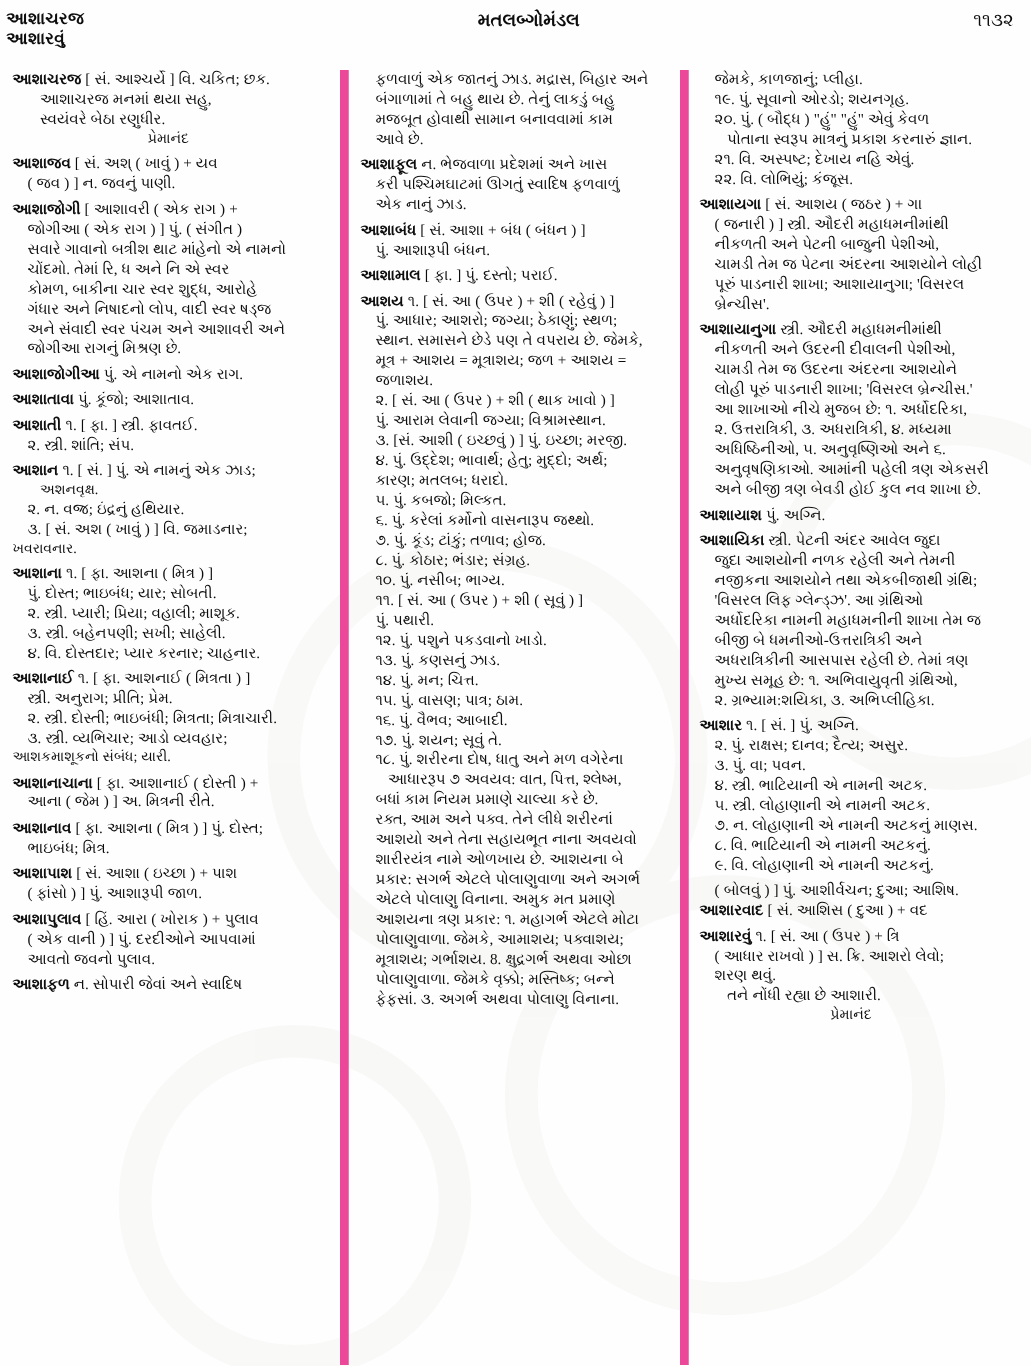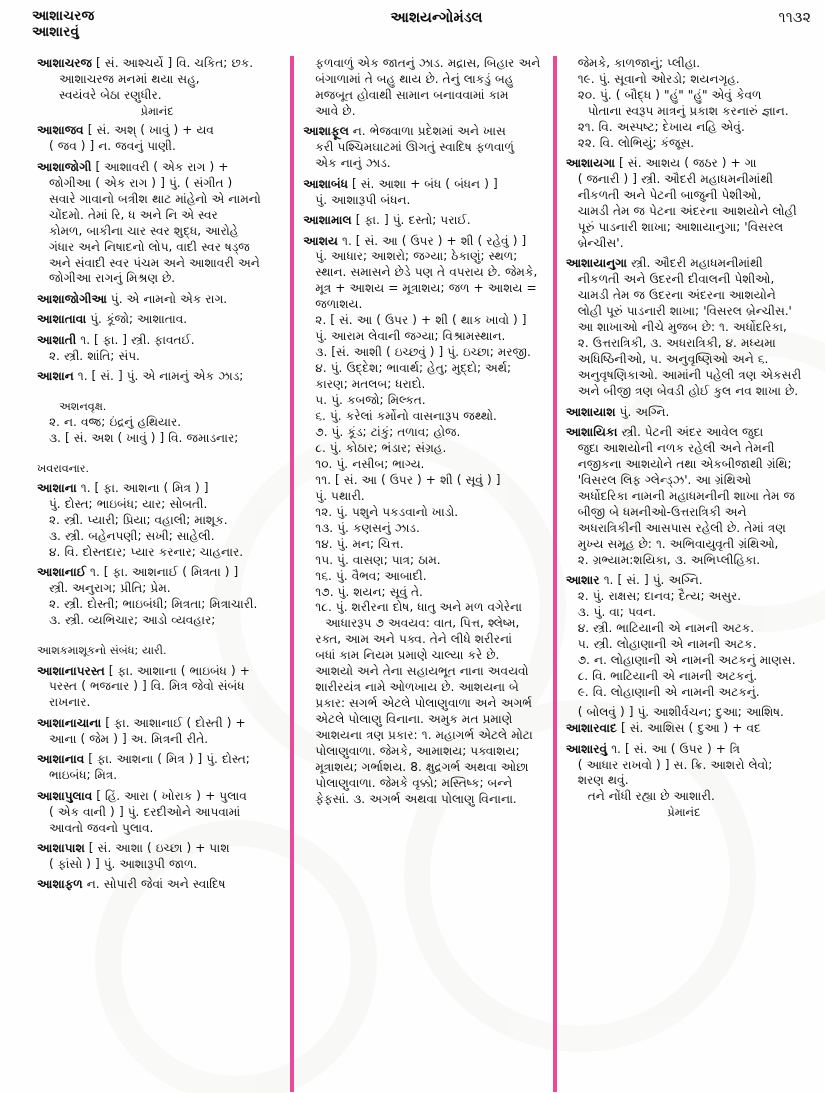--- a/index.html
+++ b/index.html
@@ -8,21 +8,21 @@
     width:825px;height:1093px;
     font-family:"DejaVu Sans","Liberation Sans",sans-serif;
     color:#0d0d0d;
     position:relative;
     overflow:hidden;
   }
   .page{
     position:relative;
     width:825px;height:1093px;
     box-sizing:border-box;
-    padding:8px 10px 4px 28px;
+    padding:8px 10px 4px 1px;
     background:#fefefe;
   }
   
   .watermark{
     position:absolute;inset:0;pointer-events:none;z-index:0;
     opacity:.5;
   }
   .watermark .ring{
     position:absolute;border-radius:50%;
     border:26px solid #f3f3f1;
@@ -49,57 +49,58 @@
     grid-template-columns:1fr 1fr 1fr;
     column-gap:0;
     height:1036px;
     margin-top:2px;
   }
   .col{
     position:relative;
     padding:0 9px;
     box-sizing:border-box;
     overflow:hidden;
-  }
-  .col + .col{border-left:4px solid #ec4899;}
+    font-family:Liberation Serif, serif;
+  }
+  .col + .col{border-left:7px solid #ec4899;}
 
   .entry{margin-bottom:4.5px;}
   .ln{
     font-size:12.1px;
     line-height:1.32;
     text-align:justify;
     text-justify:inter-word;
     word-spacing:.2px;
     margin:0;
   }
   .hang{padding-left:11px;text-indent:-11px;}
   .ind1{padding-left:12px;}
   .ind2{padding-left:22px;}
   .kw{font-weight:bold;}
   .cite{display:block;text-align:center;font-size:11.4px;padding-right:4px;}
-  .small{font-size:11.2px;margin-top:15px;}
+  .small{font-size:11.2px;}
 </style>
 </head>
 <body>
 
 <div class="page">
 
   <div class="watermark">
     <div class="ring w1"></div>
     <div class="ring w2"></div>
     <div class="ring w3"></div>
     <div class="ring w4"></div>
   </div>
 
   <div class="header">
     <div class="hdr-left">
       <span>આશાચરજ</span>
       <span>આશારવું</span>
     </div>
-    <div class="hdr-center">આશયન્ગોમંડલ</div>
+    <div class="hdr-center">મતલબ્ગોમંડલ</div>
     <div class="hdr-right">૧૧૩૨</div>
   </div>
 
   <div class="cols" id="columns-root">
       <div class="col">
         <div class="entry">
           <p class="ln hang"><span class="kw">આશાચરજ</span> [ સં. આશ્ચર્યે ] વિ. ચકિત; છક.</p>
           <p class="ln ind2">આશાચરજ મનમાં થયા સહુ,</p>
           <p class="ln ind2">સ્વયંવરે બેઠા રણુધીર.</p>
           <p class="ln cite">પ્રેમાનંદ</p>
@@ -143,40 +144,35 @@
           <p class="ln ind1">૪. વિ. દોસ્તદાર; પ્યાર કરનાર; ચાહનાર.</p>
         </div>
         <div class="entry">
           <p class="ln hang"><span class="kw">આશાનાઈ</span> ૧. [ ફા. આશનાઈ ( મિત્રતા ) ]</p>
           <p class="ln ind1">સ્ત્રી. અનુરાગ; પ્રીતિ; પ્રેમ.</p>
           <p class="ln ind1">૨. સ્ત્રી. દોસ્તી; ભાઇબંધી; મિત્રતા; મિત્રાચારી.</p>
           <p class="ln ind1">૩. સ્ત્રી.    વ્યભિચાર;     આડો     વ્યવહાર;</p>
           <p class="ln small">આશકમાશૂકનો સંબંધ; યારી.</p>
         </div>
         <div class="entry">
-          <p class="ln hang"><span class="kw">આશાનાપરસ્ત</span> [ ફા. આશાના ( ભાઇબંધ ) +</p>
-          <p class="ln ind1">પરસ્ત ( ભજનાર ) ] વિ. મિત્ર જેવો સંબંધ</p>
-          <p class="ln ind1">રાખનાર.</p>
-        </div>
-        <div class="entry">
           <p class="ln hang"><span class="kw">આશાનાચાના</span> [ ફા. આશાનાઈ ( દોસ્તી ) +</p>
           <p class="ln ind1">આના ( જેમ ) ] અ. મિત્રની રીતે.</p>
         </div>
         <div class="entry">
           <p class="ln hang"><span class="kw">આશાનાવ</span> [ ફા. આશના ( મિત્ર ) ] પું. દોસ્ત;</p>
           <p class="ln ind1">ભાઇબંધ; મિત્ર.</p>
+        </div>
+        <div class="entry">
+          <p class="ln hang"><span class="kw">આશાપાશ</span> [ સં.   આશા   ( ઇચ્છા ) + પાશ</p>
+          <p class="ln ind1">( ફાંસો ) ] પું. આશારૂપી જાળ.</p>
         </div>
         <div class="entry">
           <p class="ln hang"><span class="kw">આશાપુલાવ</span> [ હિં. આરા ( ખોરાક ) + પુલાવ</p>
           <p class="ln ind1">( એક વાની ) ]  પું.  દરદીઓને  આપવામાં</p>
           <p class="ln ind1">આવતો જવનો પુલાવ.</p>
-        </div>
-        <div class="entry">
-          <p class="ln hang"><span class="kw">આશાપાશ</span> [ સં.   આશા   ( ઇચ્છા ) + પાશ</p>
-          <p class="ln ind1">( ફાંસો ) ] પું. આશારૂપી જાળ.</p>
         </div>
         <div class="entry">
           <p class="ln hang"><span class="kw">આશાફળ</span> ન. સોપારી જેવાં અને સ્વાદિષ</p>
         </div>
       </div>
       <div class="col">
         <div class="entry">
           <p class="ln ind1">ફળવાળું એક જાતનું ઝાડ. મદ્રાસ, બિહાર અને</p>
           <p class="ln ind1">બંગાળામાં તે બહુ થાય છે. તેનું લાકડું બહુ</p>
           <p class="ln ind1">મજબૂત  હોવાથી  સામાન  બનાવવામાં  કામ</p>
@@ -213,22 +209,22 @@
           <p class="ln ind1">૧૧.   [ સં. આ  ( ઉપર )  +  શી  ( સૂવું ) ]</p>
           <p class="ln ind1">પું. પથારી.</p>
           <p class="ln ind1">૧૨. પું. પશુને પકડવાનો ખાડો.</p>
           <p class="ln ind1">૧૩. પું. કણસનું ઝાડ.</p>
           <p class="ln ind1">૧૪. પું. મન; ચિત્ત.</p>
           <p class="ln ind1">૧૫. પું. વાસણ; પાત્ર; ઠામ.</p>
           <p class="ln ind1">૧૬. પું. વૈભવ; આબાદી.</p>
           <p class="ln ind1">૧૭. પું. શયન; સૂવું તે.</p>
           <p class="ln ind1">૧૮. પું. શરીરના દોષ, ધાતુ અને મળ વગેરેના</p>
           <p class="ln ind2">આધારરૂપ ૭ અવયવ: વાત, પિત્ત, શ્લેષ્મ,</p>
+          <p class="ln ind1">બધાં કામ નિયમ પ્રમાણે ચાલ્યા કરે છે.</p>
           <p class="ln ind1">રક્ત, આમ અને પક્વ. તેને લીધે શરીરનાં</p>
-          <p class="ln ind1">બધાં કામ નિયમ પ્રમાણે ચાલ્યા કરે છે.</p>
           <p class="ln ind1">આશયો અને તેના સહાયભૂત નાના અવયવો</p>
           <p class="ln ind1">શારીરયંત્ર નામે ઓળખાય છે. આશયના બે</p>
           <p class="ln ind1">પ્રકાર: સગર્ભ એટલે પોલાણુવાળા અને અગર્ભ</p>
           <p class="ln ind1">એટલે  પોલાણુ  વિનાના.  અમુક  મત  પ્રમાણે</p>
           <p class="ln ind1">આશયના ત્રણ પ્રકાર: ૧. મહાગર્ભ એટલે મોટા</p>
           <p class="ln ind1">પોલાણુવાળા.   જેમકે,   આમાશય;   પક્વાશય;</p>
           <p class="ln ind1">મૂત્રાશય;   ગર્ભાશય. 8. ક્ષુદ્રગર્ભ  અથવા  ઓછા</p>
           <p class="ln ind1">પોલાણુવાળા.   જેમકે   વૃક્કો;   મસ્તિષ્ક;   બન્ને</p>
           <p class="ln ind1">ફેફસાં. ૩. અગર્ભ  અથવા  પોલાણુ  વિનાના.</p>
         </div>

